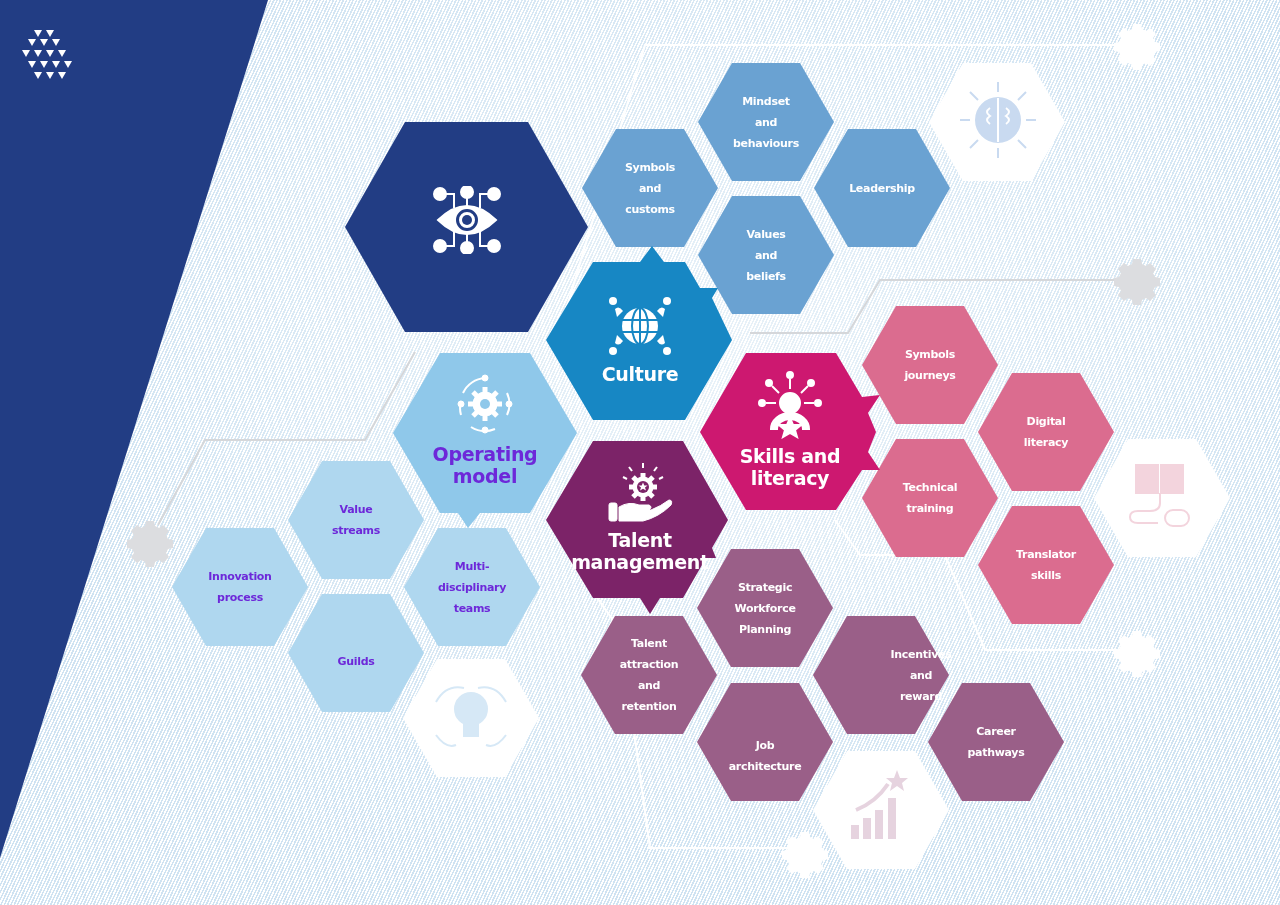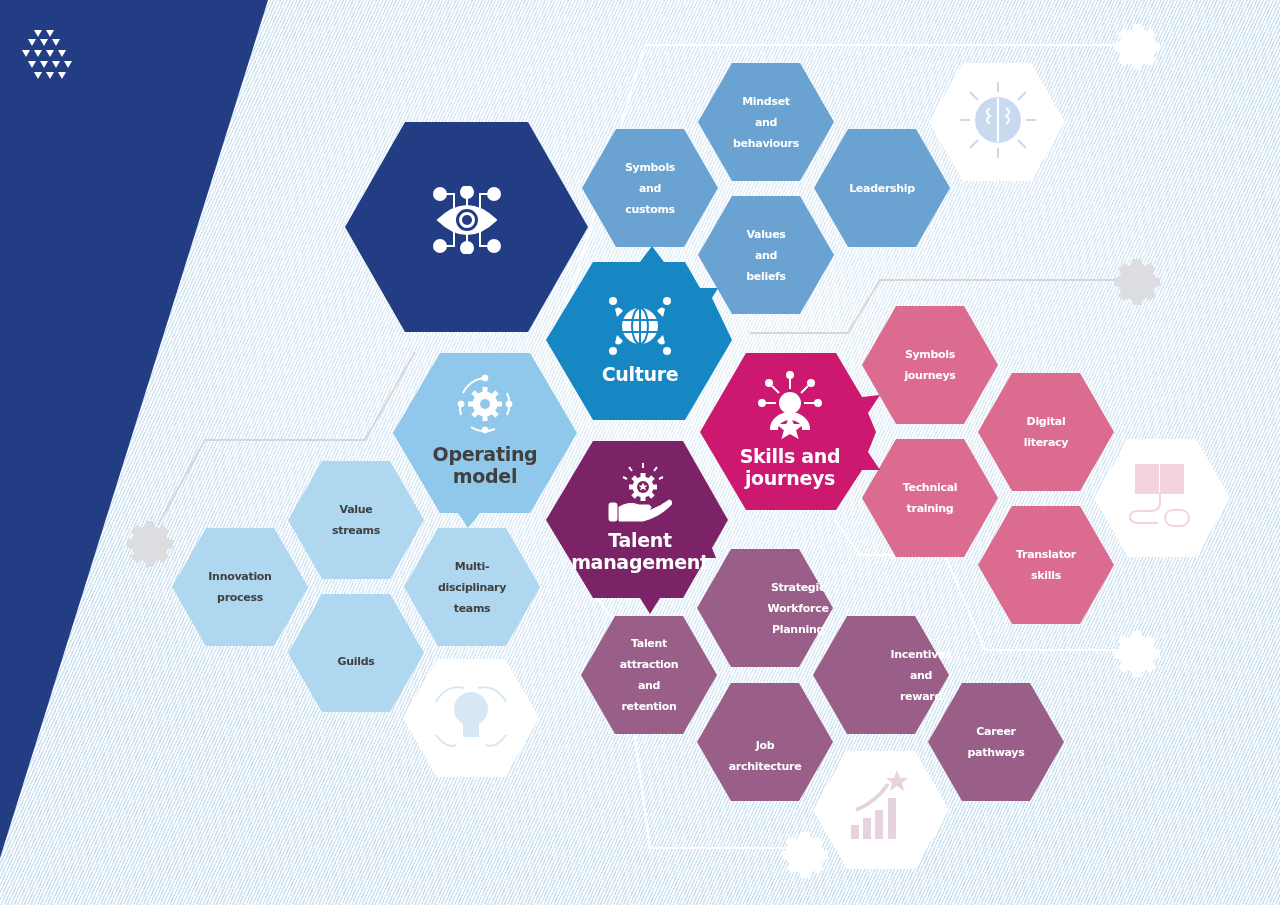--- a/index.html
+++ b/index.html
@@ -11,21 +11,21 @@
   .bgfade { position:absolute; left:0; top:0; width:1280px; height:905px;
     background: radial-gradient(ellipse at 55% 40%, rgba(255,255,255,0.55), rgba(255,255,255,0) 70%);
     pointer-events:none; }
   #canvas { position:absolute; left:0; top:0; }
   .panel { position:absolute; left:0; top:0; width:1280px; height:905px; }
   .logo { position:absolute; left:22px; top:28px; display:flex; align-items:center; gap:8px; }
   .logo-text { color:#fff; font-family:"Liberation Sans", sans-serif; font-weight:bold; font-size:38px; letter-spacing:-0.5px; }
   .hex { position:absolute; display:flex; flex-direction:column; align-items:center; justify-content:center; text-align:center; }
   .hex-label { font-family:"DejaVu Sans", sans-serif; font-weight:bold; font-size:11px; line-height:21px; color:#fff; white-space:pre-line; letter-spacing:-0.3px; }
   .hex-label.big { font-size:19px; line-height:22px; }
-  .hex-label.dark { color:#404040; }
+  .hex-label.dark { color:#6d28d9; }
   .icon-wrap { margin-bottom:10px; }
 </style>
 </head>
 <body>
 
 <div class="bgfade"></div>
 
 <svg class="panel" width="1280" height="905">
   <polygon points="0,0 268,0 0,858" fill="#223d84"></polygon>
 </svg>
@@ -224,21 +224,21 @@
         <line x1="51" y1="15" x2="44" y2="22"></line>
       <circle cx="5" cy="32" r="3"></circle>
         <line x1="9" y1="32" x2="19" y2="32"></line>
       <circle cx="61" cy="32" r="3"></circle>
         <line x1="57" y1="32" x2="47" y2="32"></line>
       <path d="M14,58 a19,16 0 0 1 38,0 h-6 a13,10 0 0 0 -26,0z"></path>
       <polygon points="33,47 36,54 44,54 38,59 40,66 33,62 26,66 28,59 22,54 30,54" fill="#fff"></polygon>
     </g>
   </svg>
   <div class="hex-label big">Skills and
-journeys</div>
+literacy</div>
 </div>
 
 <div class="hex" style="left:555px;top:452px;width:170px;height:130px;">
   <svg class="icon-wrap" width="70" height="64" viewBox="0 0 70 64" style="margin-bottom:4px;">
     <g fill="#fff" stroke="#fff">
       <circle cx="38" cy="26" r="10"></circle>
       <g stroke-width="5">
           <line x1="38" y1="12" x2="38" y2="40"></line>
           <line x1="24" y1="26" x2="52" y2="26"></line>
           <line x1="28" y1="16" x2="48" y2="36"></line>
@@ -307,21 +307,21 @@
   </div>
 <div class="hex" style="left:862px;top:439px;width:136px;height:118px;">
     <div class="hex-label">Technical
 training</div>
   </div>
 <div class="hex" style="left:978px;top:506px;width:136px;height:118px;align-items:center;">
     <div class="hex-label">Translator
 skills</div>
   </div>
 
-<div class="hex" style="left:697px;top:549px;width:136px;height:118px;margin-left:33px;">
+<div class="hex" style="left:697px;top:549px;width:136px;height:118px;">
     <div class="hex-label">Strategic
 Workforce
 Planning</div>
   </div>
 <div class="hex" style="left:581px;top:616px;width:136px;height:118px;">
     <div class="hex-label">Talent
 attraction
 and
 retention</div>
   </div>

